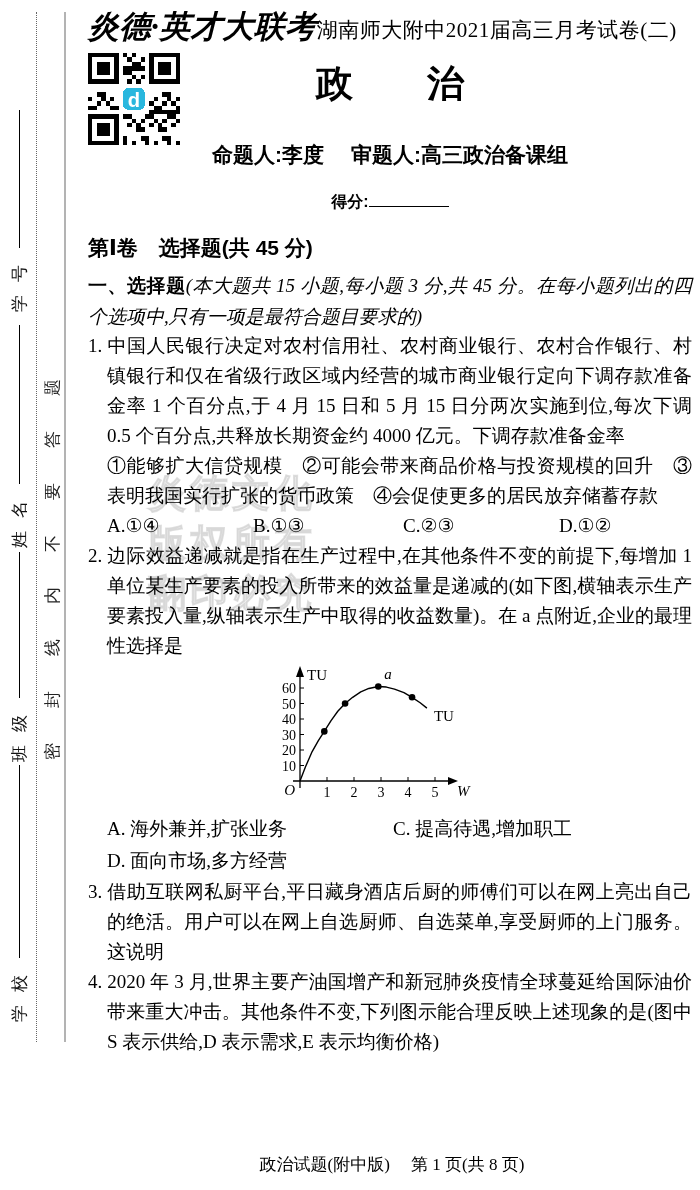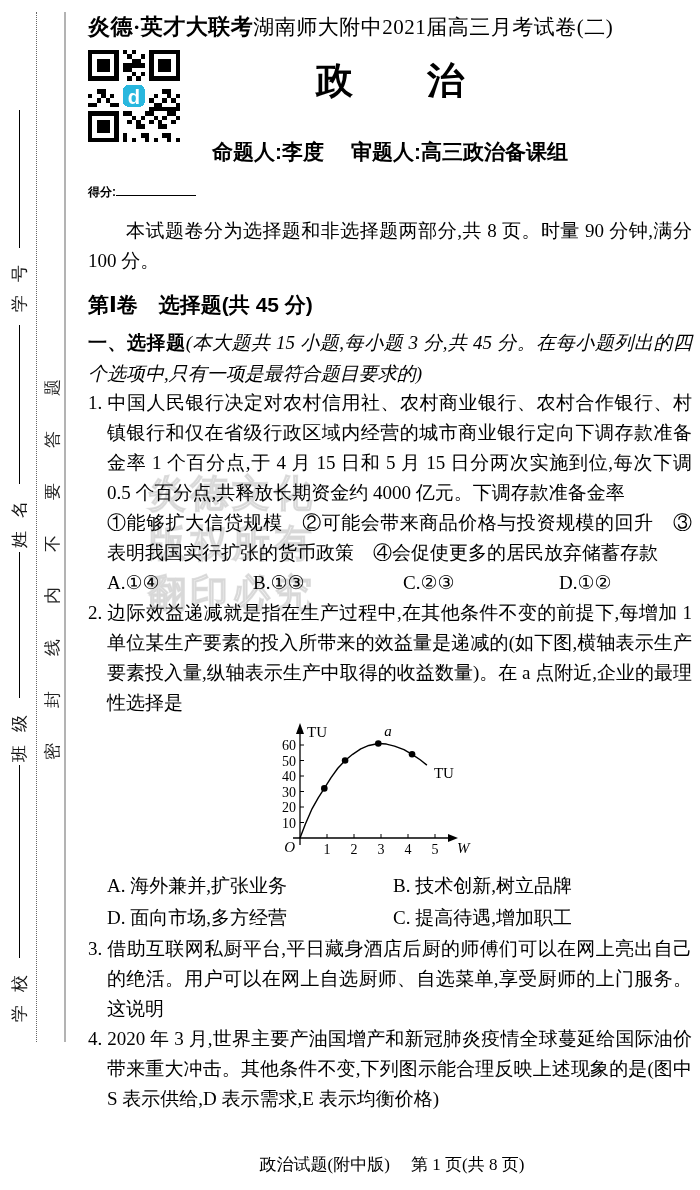--- a/index.html
+++ b/index.html
@@ -21,28 +21,28 @@
 
   
   .watermark { position:absolute; left:148px; top:468px; z-index:0; pointer-events:none; }
   .watermark div { font-size:38px; letter-spacing:4px; font-weight:bold;
     color:rgba(0,0,0,0.05); -webkit-text-stroke:1px rgba(100,100,100,0.18); line-height:50px; }
 
   
   .main { position:absolute; left:88px; top:12px; width:604px; z-index:1; }
 
   .header-line { font-size:21px; line-height:30px; white-space:nowrap; letter-spacing:0.5px; }
-  .header-line .brand { font-weight:bold; font-size:22px; }
+  .header-line .brand { font-weight:bold; font-style:italic; font-size:31px; }
 
   .header-block { position:relative; height:132px; }
   .qr { position:absolute; left:0; top:8px; width:92px; height:92px; }
   .paper-title { text-align:center; padding-top:18px; font-family:"Liberation Sans","DejaVu Sans",sans-serif; font-weight:bold; font-size:37px; line-height:42px; }
   .setters { text-align:center; margin-top:36px; font-family:"Liberation Sans","DejaVu Sans",sans-serif; font-weight:bold; font-size:21px; }
 
-  .score-row { text-align:left; font-family:"Liberation Sans","DejaVu Sans",sans-serif; font-weight:bold; font-size:12px; height:30px; margin-top:4px; }
+  .score-row { text-align:center; font-family:"Liberation Sans","DejaVu Sans",sans-serif; font-weight:bold; font-size:16px; height:30px; margin-top:12px; }
   .score-blank { display:inline-block; width:80px; border-bottom:1.5px solid #000; height:18px; }
 
   .intro { margin-top:8px; font-size:19px; line-height:30px; text-indent:2em; text-align:justify; }
 
   .section-title { font-family:"Liberation Sans","DejaVu Sans",sans-serif; font-weight:bold; font-size:21px; margin:15px 0 9px 0; }
 
   .part-heading { font-size:19px; line-height:29px; text-align:justify; }
   .part-heading .lead { font-family:Liberation Mono, monospace; font-weight:bold; }
   .part-heading .note { font-style:italic; }
 
@@ -200,21 +200,20 @@
             <text x="10.5" y="12.3" text-anchor="middle" font-size="4.6" font-weight="bold" font-family="Liberation Sans, sans-serif" fill="#fff">d</text>
           </svg></div>
       <div class="paper-title">政　　治</div>
       <div class="setters">命题人:李度　 审题人:高三政治备课组</div>
     </div>
 
     <div class="score-row">
       <span>得分:</span><span class="score-blank"></span>
     </div>
 
-    <div class="intro">本试题卷分为选择题和非选择题两部分,共 8 页。时量 90 分钟,满分 100 分。</div>
 
     <div class="section-title">第Ⅰ卷　选择题(共 45 分)</div>
 
     <div class="part-heading">
       <span class="lead">一、选择题</span><span class="note">(本大题共 15 小题,每小题 3 分,共 45 分。在每小题列出的四个选项中,只有一项是最符合题目要求的)</span>
     </div>
 
     <div class="question">
       <div class="q-text">1. 中国人民银行决定对农村信用社、农村商业银行、农村合作银行、村镇银行和仅在省级行政区域内经营的城市商业银行定向下调存款准备金率 1 个百分点,于 4 月 15 日和 5 月 15 日分两次实施到位,每次下调 0.5 个百分点,共释放长期资金约 4000 亿元。下调存款准备金率</div>
       <div class="q-sub">①能够扩大信贷规模　②可能会带来商品价格与投资规模的回升　③表明我国实行扩张的货币政策　④会促使更多的居民放弃储蓄存款</div>
@@ -263,23 +262,22 @@
             <circle cx="160.05" cy="34.3" r="3.3" fill="#000"></circle>
             <text x="55" y="17" font-size="15" font-family="Liberation Serif, DejaVu Serif, serif">TU</text>
             <text x="205" y="133" font-size="15" font-style="italic" font-family="Liberation Serif, DejaVu Serif, serif">W</text>
             <text x="43" y="132" text-anchor="end" font-size="15" font-style="italic" font-family="Liberation Serif, DejaVu Serif, serif">O</text>
             <text x="132.3" y="16.450000000000003" font-size="15" font-style="italic" font-family="Liberation Serif, DejaVu Serif, serif">a</text>
             <text x="181.9" y="58.14999999999999" font-size="15" font-family="Liberation Serif, DejaVu Serif, serif">TU</text>
           </svg>
       </div>
       <div class="choices2">
         <span>A. 海外兼并,扩张业务</span>
-        <span>B. 技术创新,树立品牌</span>
+        <span>C. 提高待遇,增加职工</span>
         <span>D. 面向市场,多方经营</span>
-        <span>C. 提高待遇,增加职工</span>
       </div>
     </div>
 
     <div class="question">
       <div class="q-text">3. 借助互联网私厨平台,平日藏身酒店后厨的师傅们可以在网上亮出自己的绝活。用户可以在网上自选厨师、自选菜单,享受厨师的上门服务。这说明</div>
     </div>
 
     <div class="question">
       <div class="q-text">4. 2020 年 3 月,世界主要产油国增产和新冠肺炎疫情全球蔓延给国际油价带来重大冲击。其他条件不变,下列图示能合理反映上述现象的是(图中 S 表示供给,D 表示需求,E 表示均衡价格)</div>
     </div>

